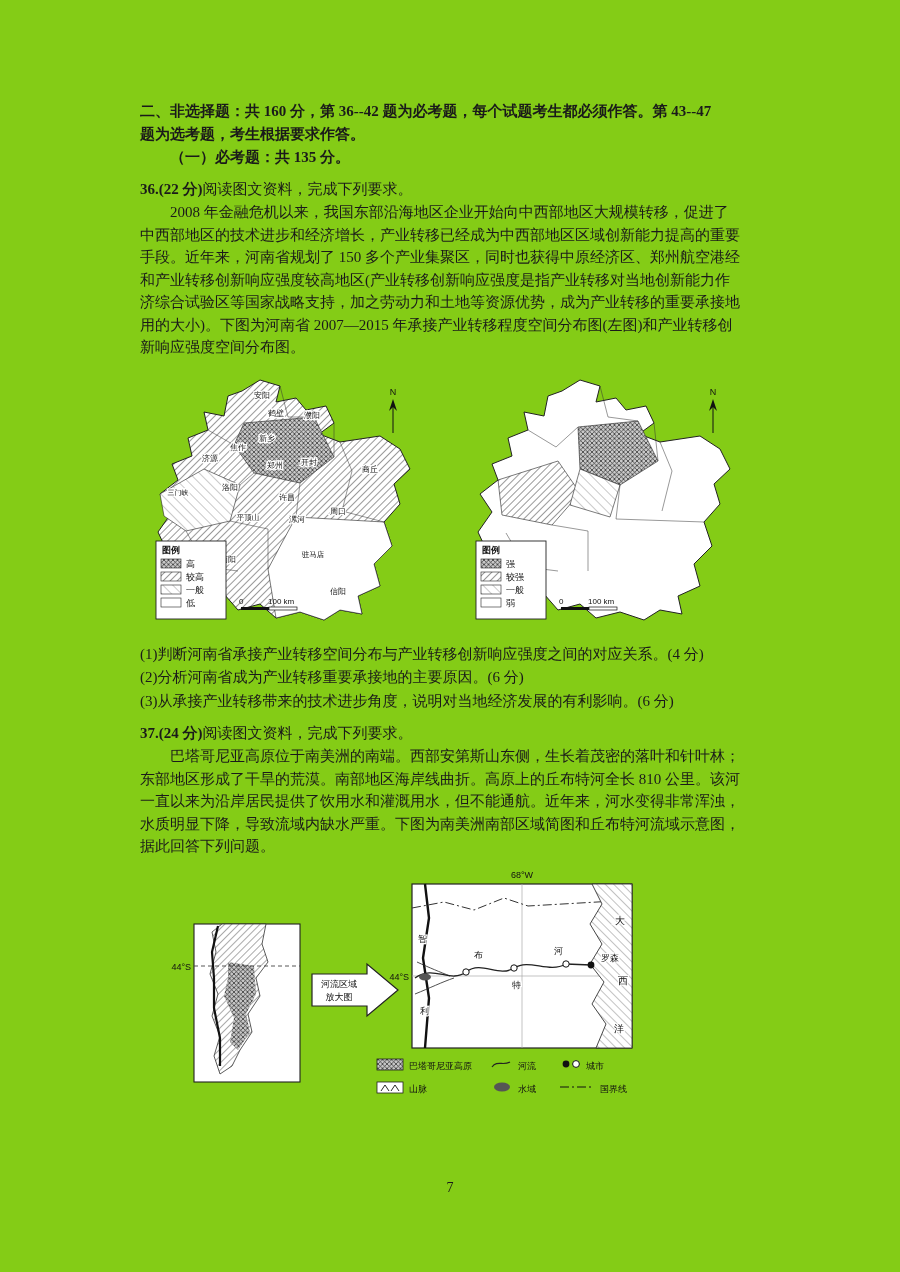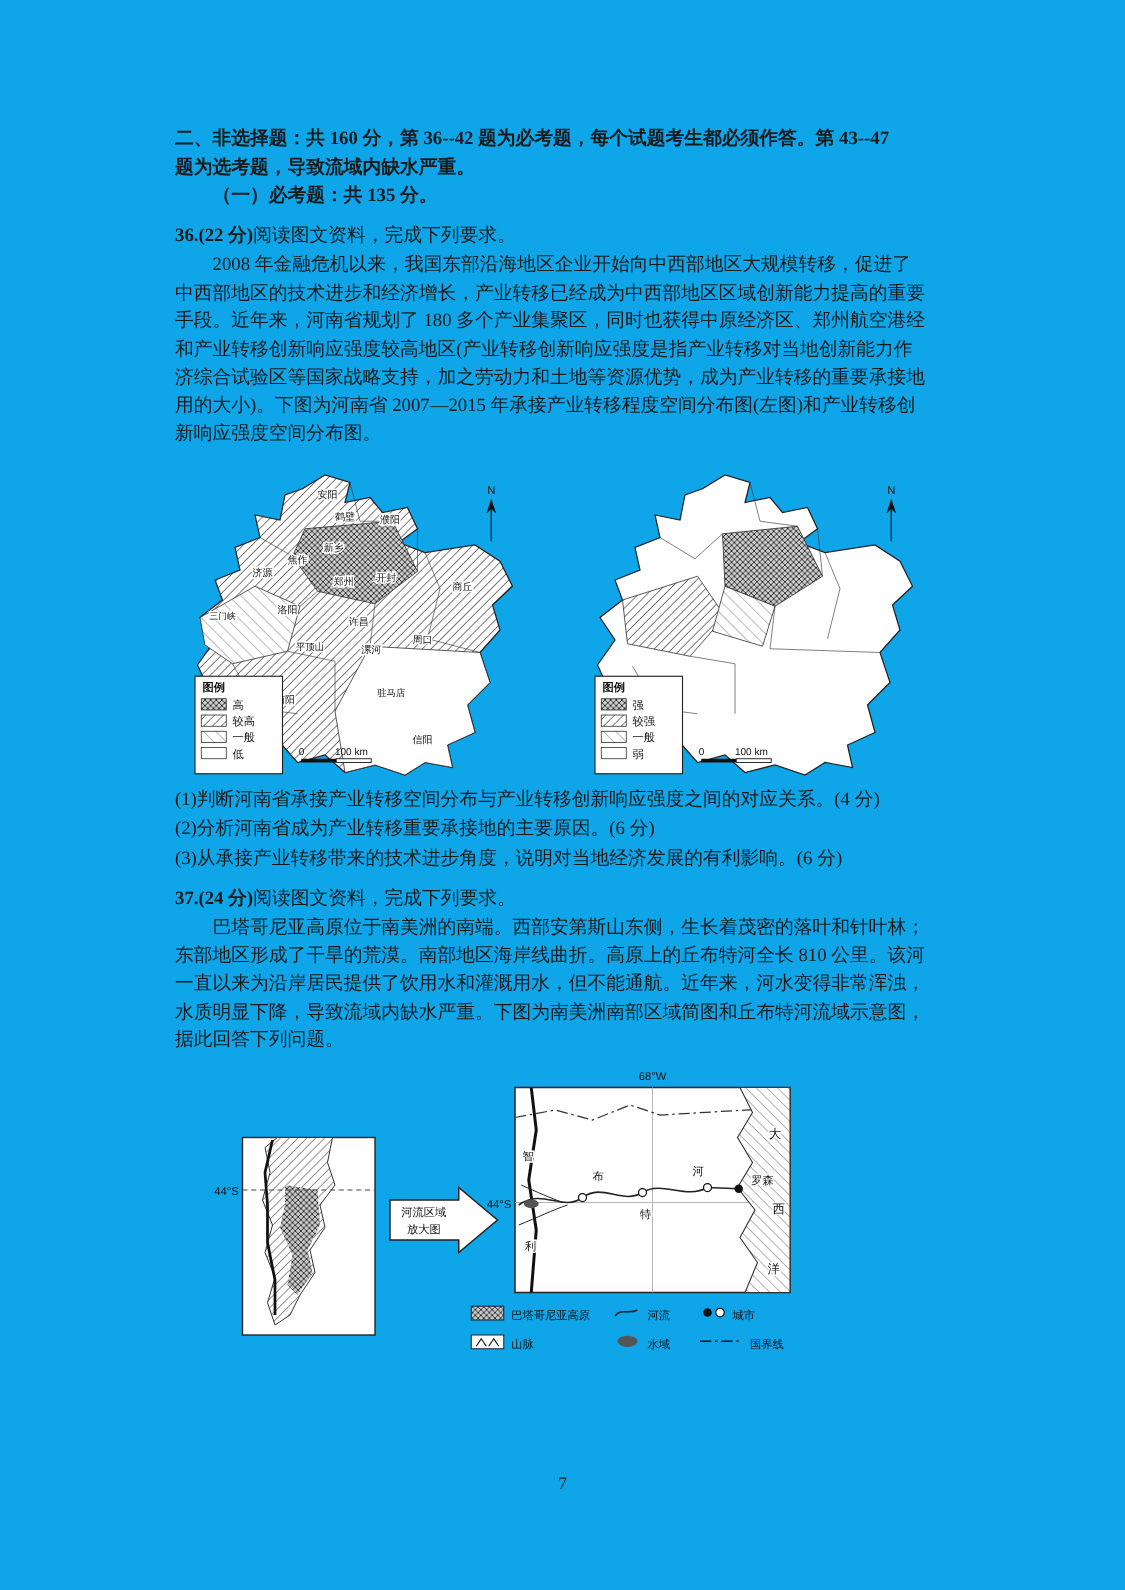--- a/index.html
+++ b/index.html
@@ -1,56 +1,56 @@
 <!DOCTYPE html>
 <html><head>
 <meta charset="utf-8">
 <style>
   *{margin:0;padding:0;box-sizing:border-box;}
   html,body{background:#ffffff;}
   .page{
-    position:relative;width:900px;height:1272px;background:#0ea5e9;color:#1a1a1a;
+    position:relative;width:900px;height:1272px;background:#84cc16;color:#1a1a1a;
     font-family:"Liberation Serif","DejaVu Serif",serif;font-size:15px;
     padding:100px 136px 0 140px;overflow:hidden;
   }
   .hline{font-weight:bold;line-height:23px;}
   .indent1{text-indent:2em;}
   .q-heading{margin-top:9px;line-height:23px;}
   .bold{font-weight:bold;}
   .pline{line-height:22.5px;}
   .indent2{text-indent:2em;}
   .maps{display:flex;gap:28px;margin-top:12px;margin-left:6px;}
-  .subqs{}
+  .subqs{margin-top:14px;}
   .subq{line-height:23.5px;}
   .q37-heading{}
   .figure{margin-top:8px;margin-left:22px;}
   .pageno{position:absolute;left:0;right:0;bottom:76px;text-align:center;font-size:14px;}
   svg{display:block;}
   svg text{font-family:"Liberation Sans","DejaVu Sans",sans-serif;fill:#111;}
   .halo{paint-order:stroke;stroke:#ffffff;stroke-width:2.4px;fill:#111;}
 </style>
 </head>
 <body>
 
 <div class="page">
 
   <div class="header">
     <div class="hline">二、非选择题：共 160 分，第 36--42 题为必考题，每个试题考生都必须作答。第 43--47</div>
-    <div class="hline">题为选考题，导致流域内缺水严重。</div>
+    <div class="hline">题为选考题，考生根据要求作答。</div>
     <div class="hline indent1">（一）必考题：共 135 分。</div>
   </div>
 
   <div class="q-heading">
     <span class="bold">36.(22 分)</span><span>阅读图文资料，完成下列要求。</span>
   </div>
 
   <div class="para">
     <div class="pline indent2">2008 年金融危机以来，我国东部沿海地区企业开始向中西部地区大规模转移，促进了</div>
     <div class="pline">中西部地区的技术进步和经济增长，产业转移已经成为中西部地区区域创新能力提高的重要</div>
-    <div class="pline">手段。近年来，河南省规划了 180 多个产业集聚区，同时也获得中原经济区、郑州航空港经</div>
+    <div class="pline">手段。近年来，河南省规划了 150 多个产业集聚区，同时也获得中原经济区、郑州航空港经</div>
     <div class="pline">和产业转移创新响应强度较高地区(产业转移创新响应强度是指产业转移对当地创新能力作</div>
     <div class="pline">济综合试验区等国家战略支持，加之劳动力和土地等资源优势，成为产业转移的重要承接地</div>
     <div class="pline">用的大小)。下图为河南省 2007—2015 年承接产业转移程度空间分布图(左图)和产业转移创</div>
     <div class="pline">新响应强度空间分布图。</div>
   </div>
 
   <div class="maps">
 
     <svg width="292" height="258" viewBox="0 0 292 258">
       <defs>

